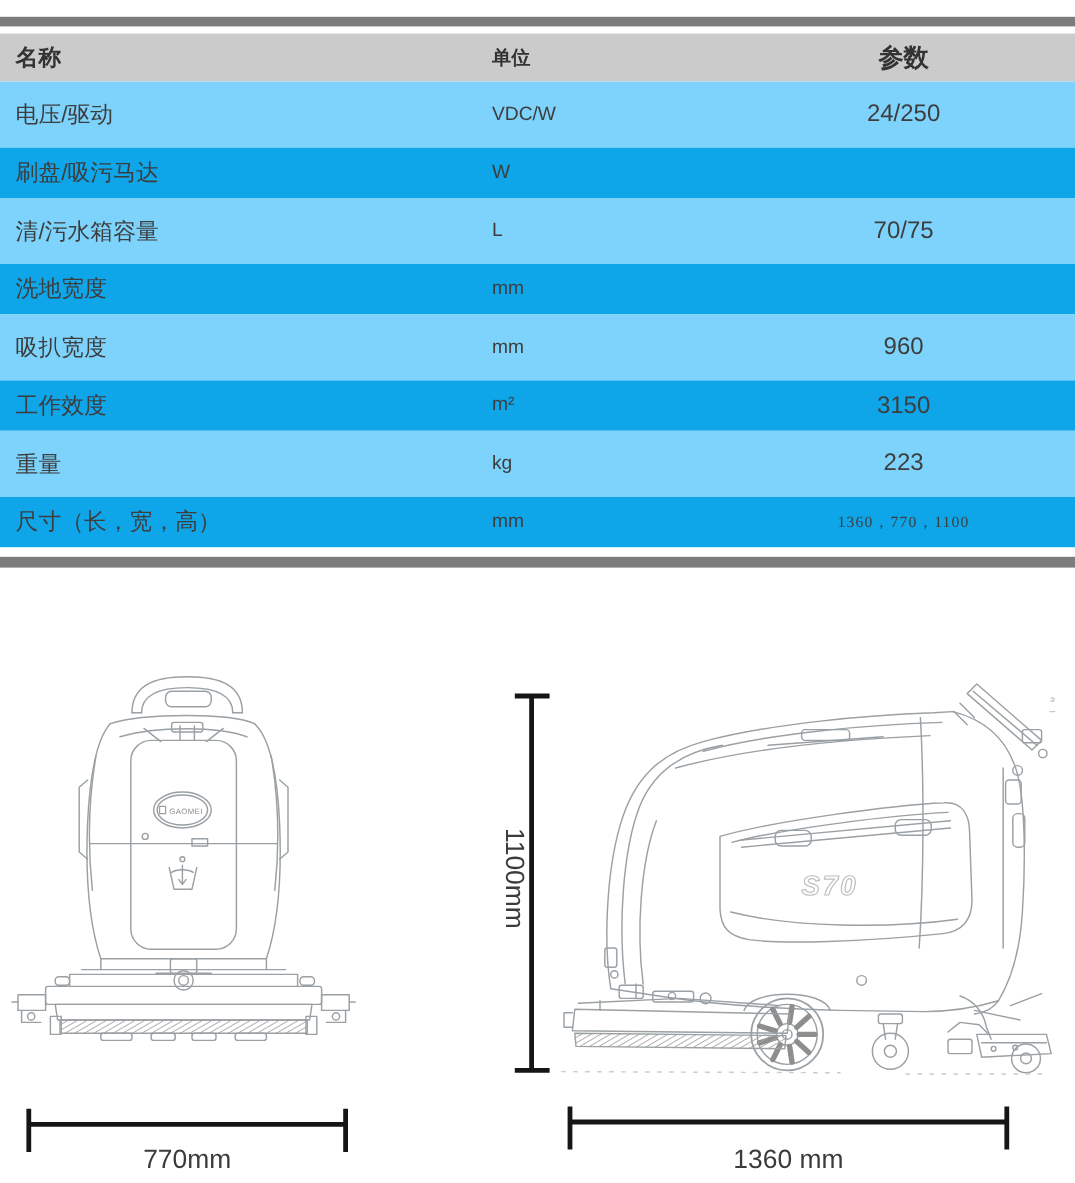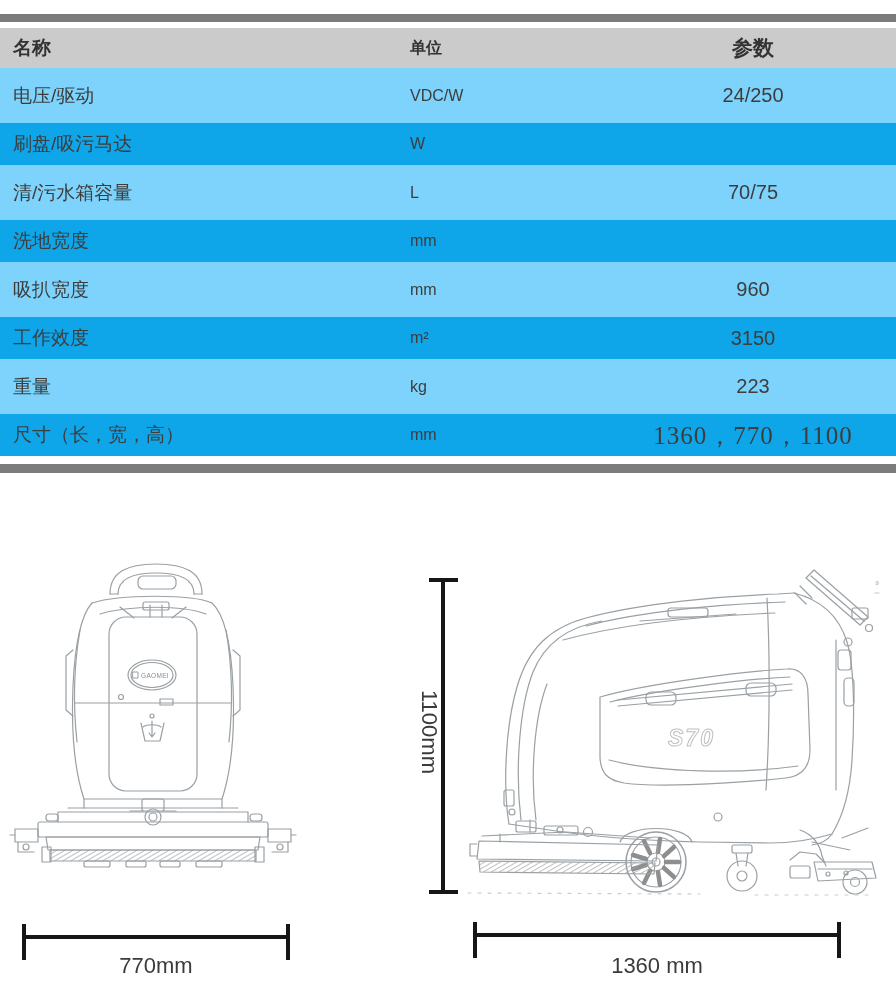--- a/index.html
+++ b/index.html
@@ -26,21 +26,21 @@
     font-size:21px;font-weight:bold;color:#333333;
   }
   .trow.white{height:55px;background:#7dd3fc;}
   .trow.gray{height:42px;background:#0ea5e9;}
   .cell-name{font-size:19px;}
   .cell-unit{font-size:16px;}
   .cell-value{font-size:20px;text-align:center;}
   .trow.header .cell-value{font-size:21px;}
   .cell-value.serif{
     font-family:"Liberation Serif","DejaVu Serif",serif;
-    font-size:25px;letter-spacing:1px;
+    font-size:13px;letter-spacing:1px;
   }
   
   .drawings{position:absolute;left:0;top:490px;width:896px;height:496px;}
   svg text.dim-label{
     font-family:"Liberation Sans","DejaVu Sans",sans-serif;
     font-size:22px;fill:#3b3b3b;
   }
   svg text.logo-label{
     font-family:"Liberation Sans","DejaVu Sans",sans-serif;
     font-size:6.5px;fill:#8d8d8d;letter-spacing:.3px;

